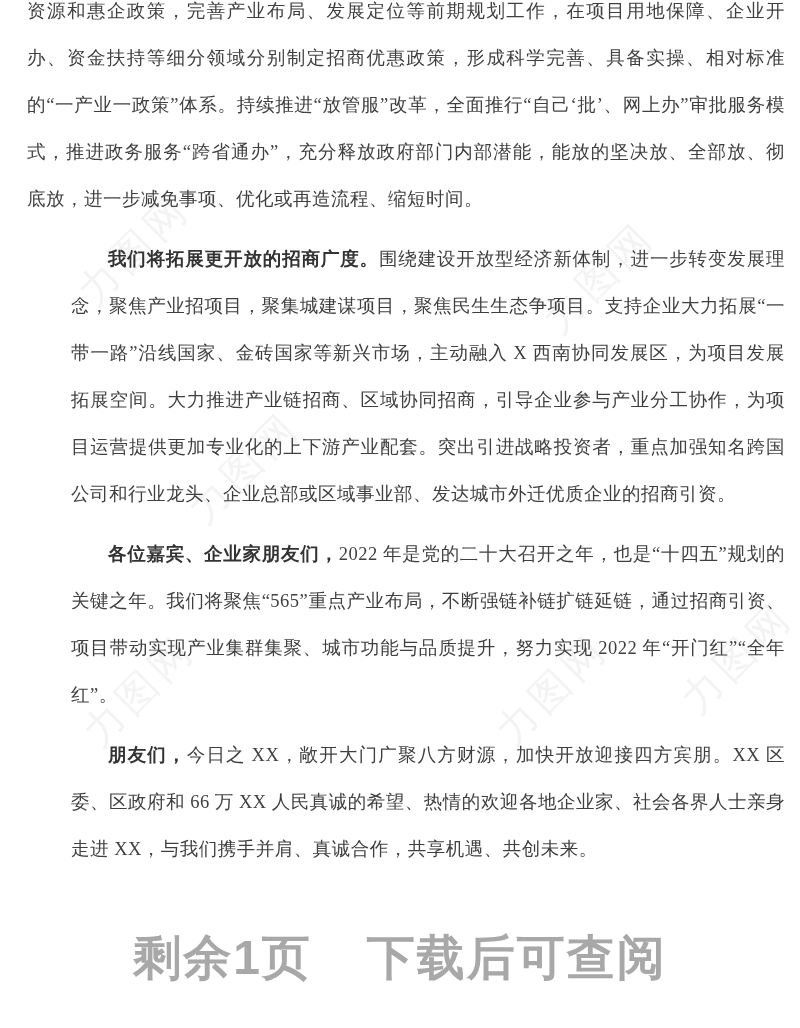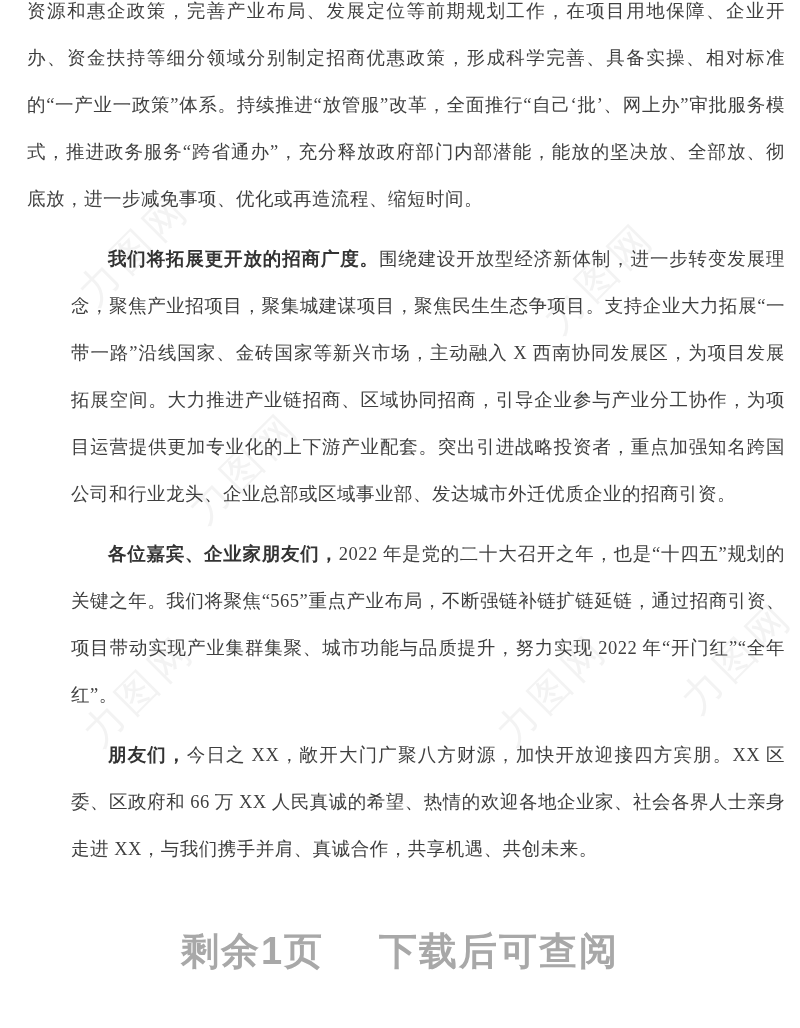--- a/index.html
+++ b/index.html
@@ -29,21 +29,21 @@
   .para + .para { margin-top: 13px; }
   .para.indented { text-indent: 2em; margin-left: 44px; }
   .lead { font-weight: 700; color: #333333; }
   .footer {
     position: absolute;
     top: 926px; left: 0;
     width: 100%;
     text-align: center;
     font-family: "Liberation Sans", "DejaVu Sans", sans-serif;
     font-weight: 700;
-    font-size: 38px;
+    font-size: 48px;
     color: #a8a8a8;
     letter-spacing: 2px;
     white-space: nowrap;
   }
   .footer .note { margin-left: 55px; }
   .watermark-layer {
     position: absolute;
     left: 0; top: 0; width: 100%; height: 100%;
     pointer-events: none;
   }

